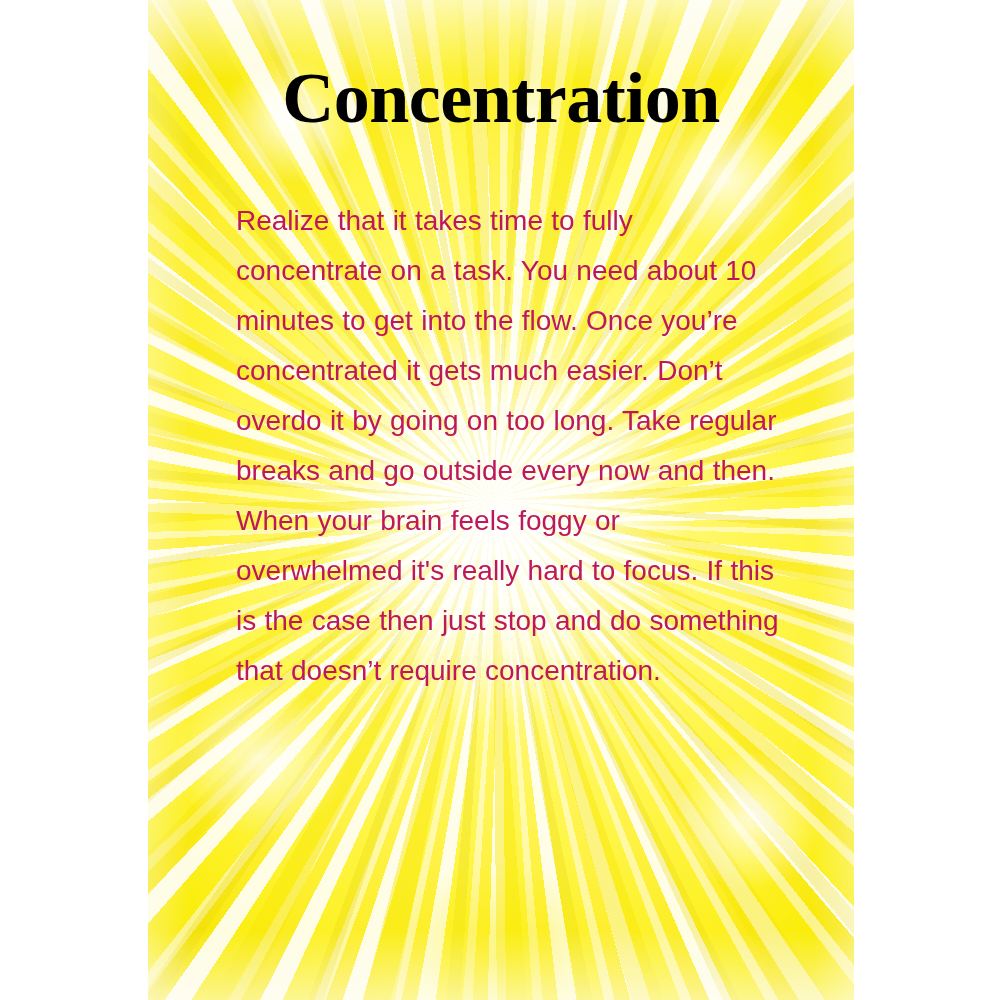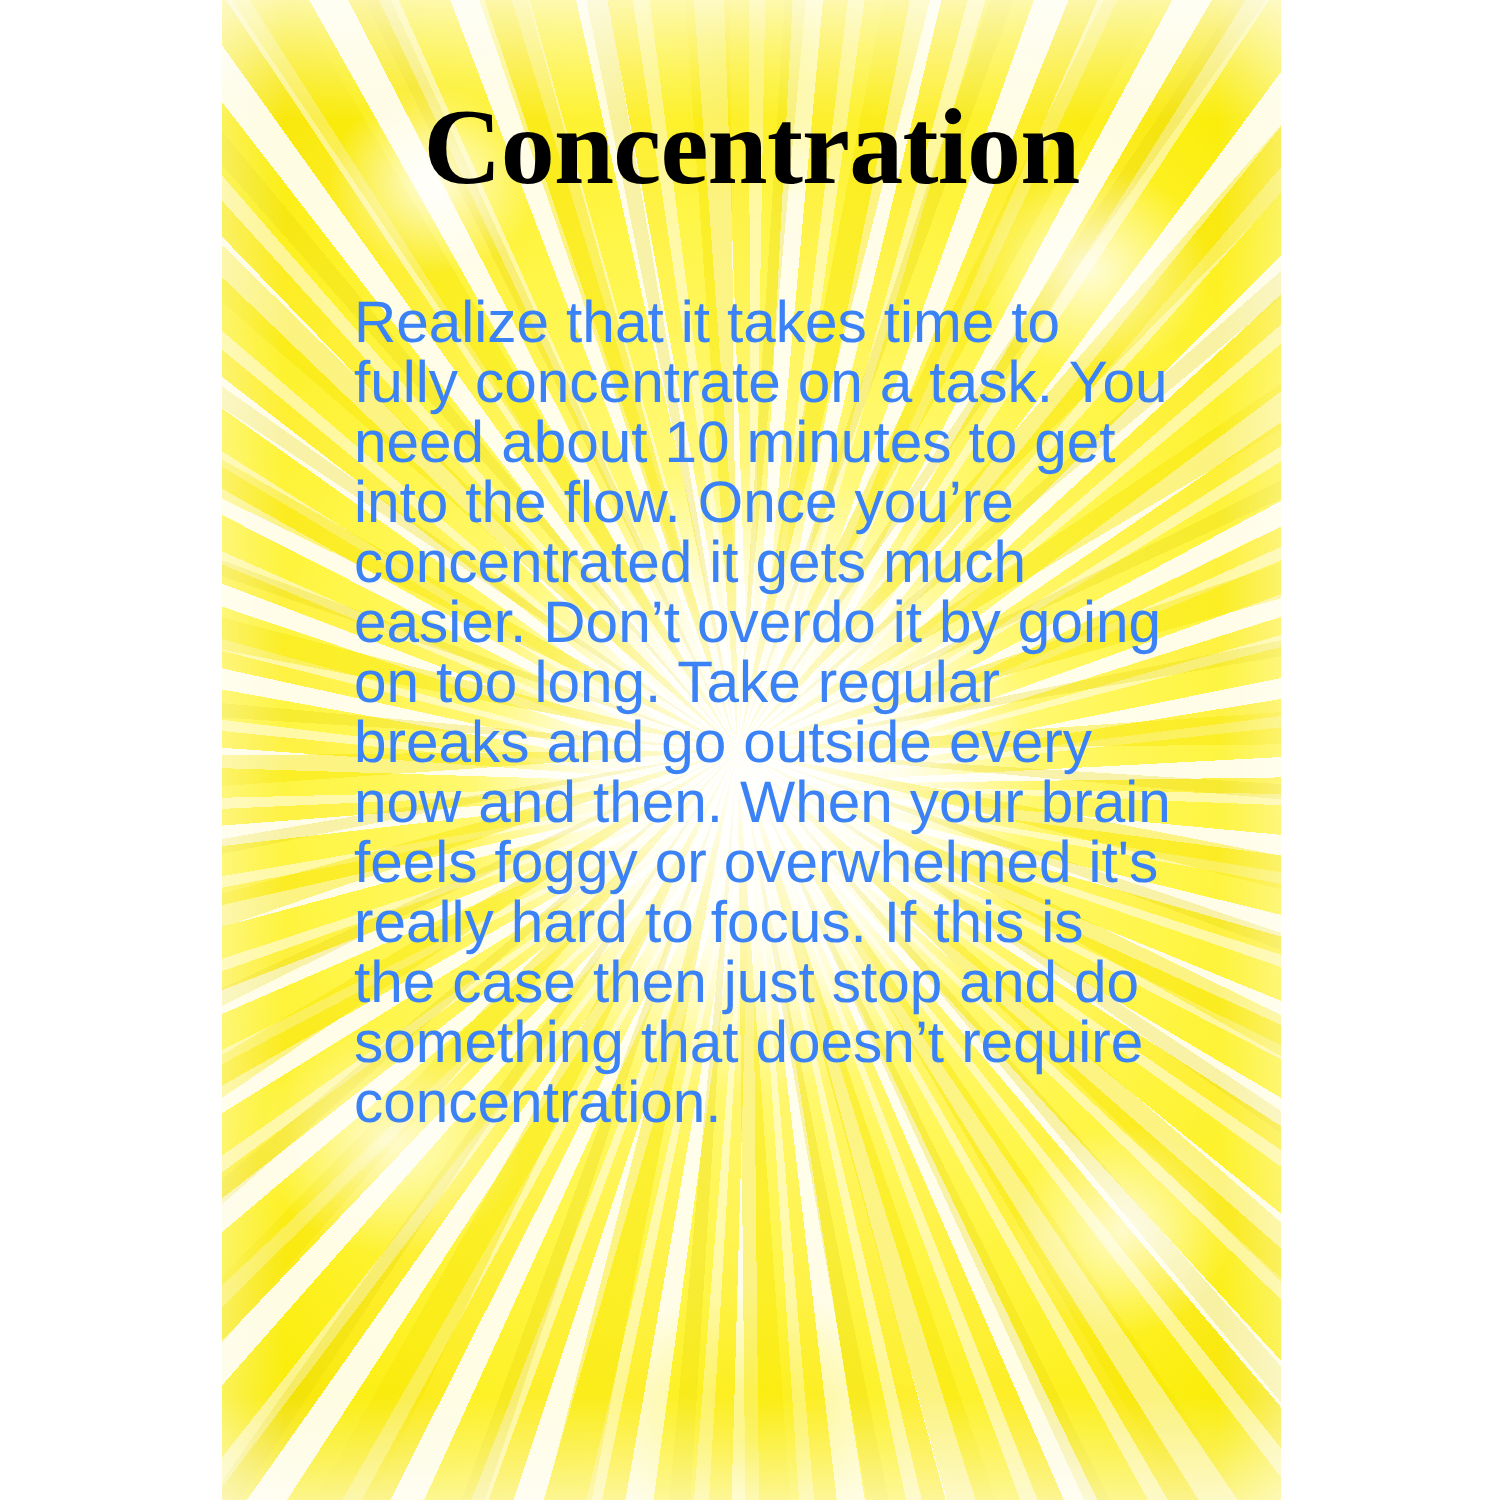--- a/index.html
+++ b/index.html
@@ -114,23 +114,23 @@
     color: #000000;
     letter-spacing: -0.5px;
   }
 
   #body-text {
     position: absolute;
     left: 88px;
     top: 196px;
     width: 548px;
     font-family: "Liberation Sans", sans-serif;
-    font-size: 39px;
-    line-height: 40px;
-    color: #3b82f6;
+    font-size: 28px;
+    line-height: 50px;
+    color: #be185d;
     text-align: left;
     word-spacing: 0.5px;
   }
 </style>
 </head>
 <body>
 
 <div id="card">
 
   <div id="artwork">

